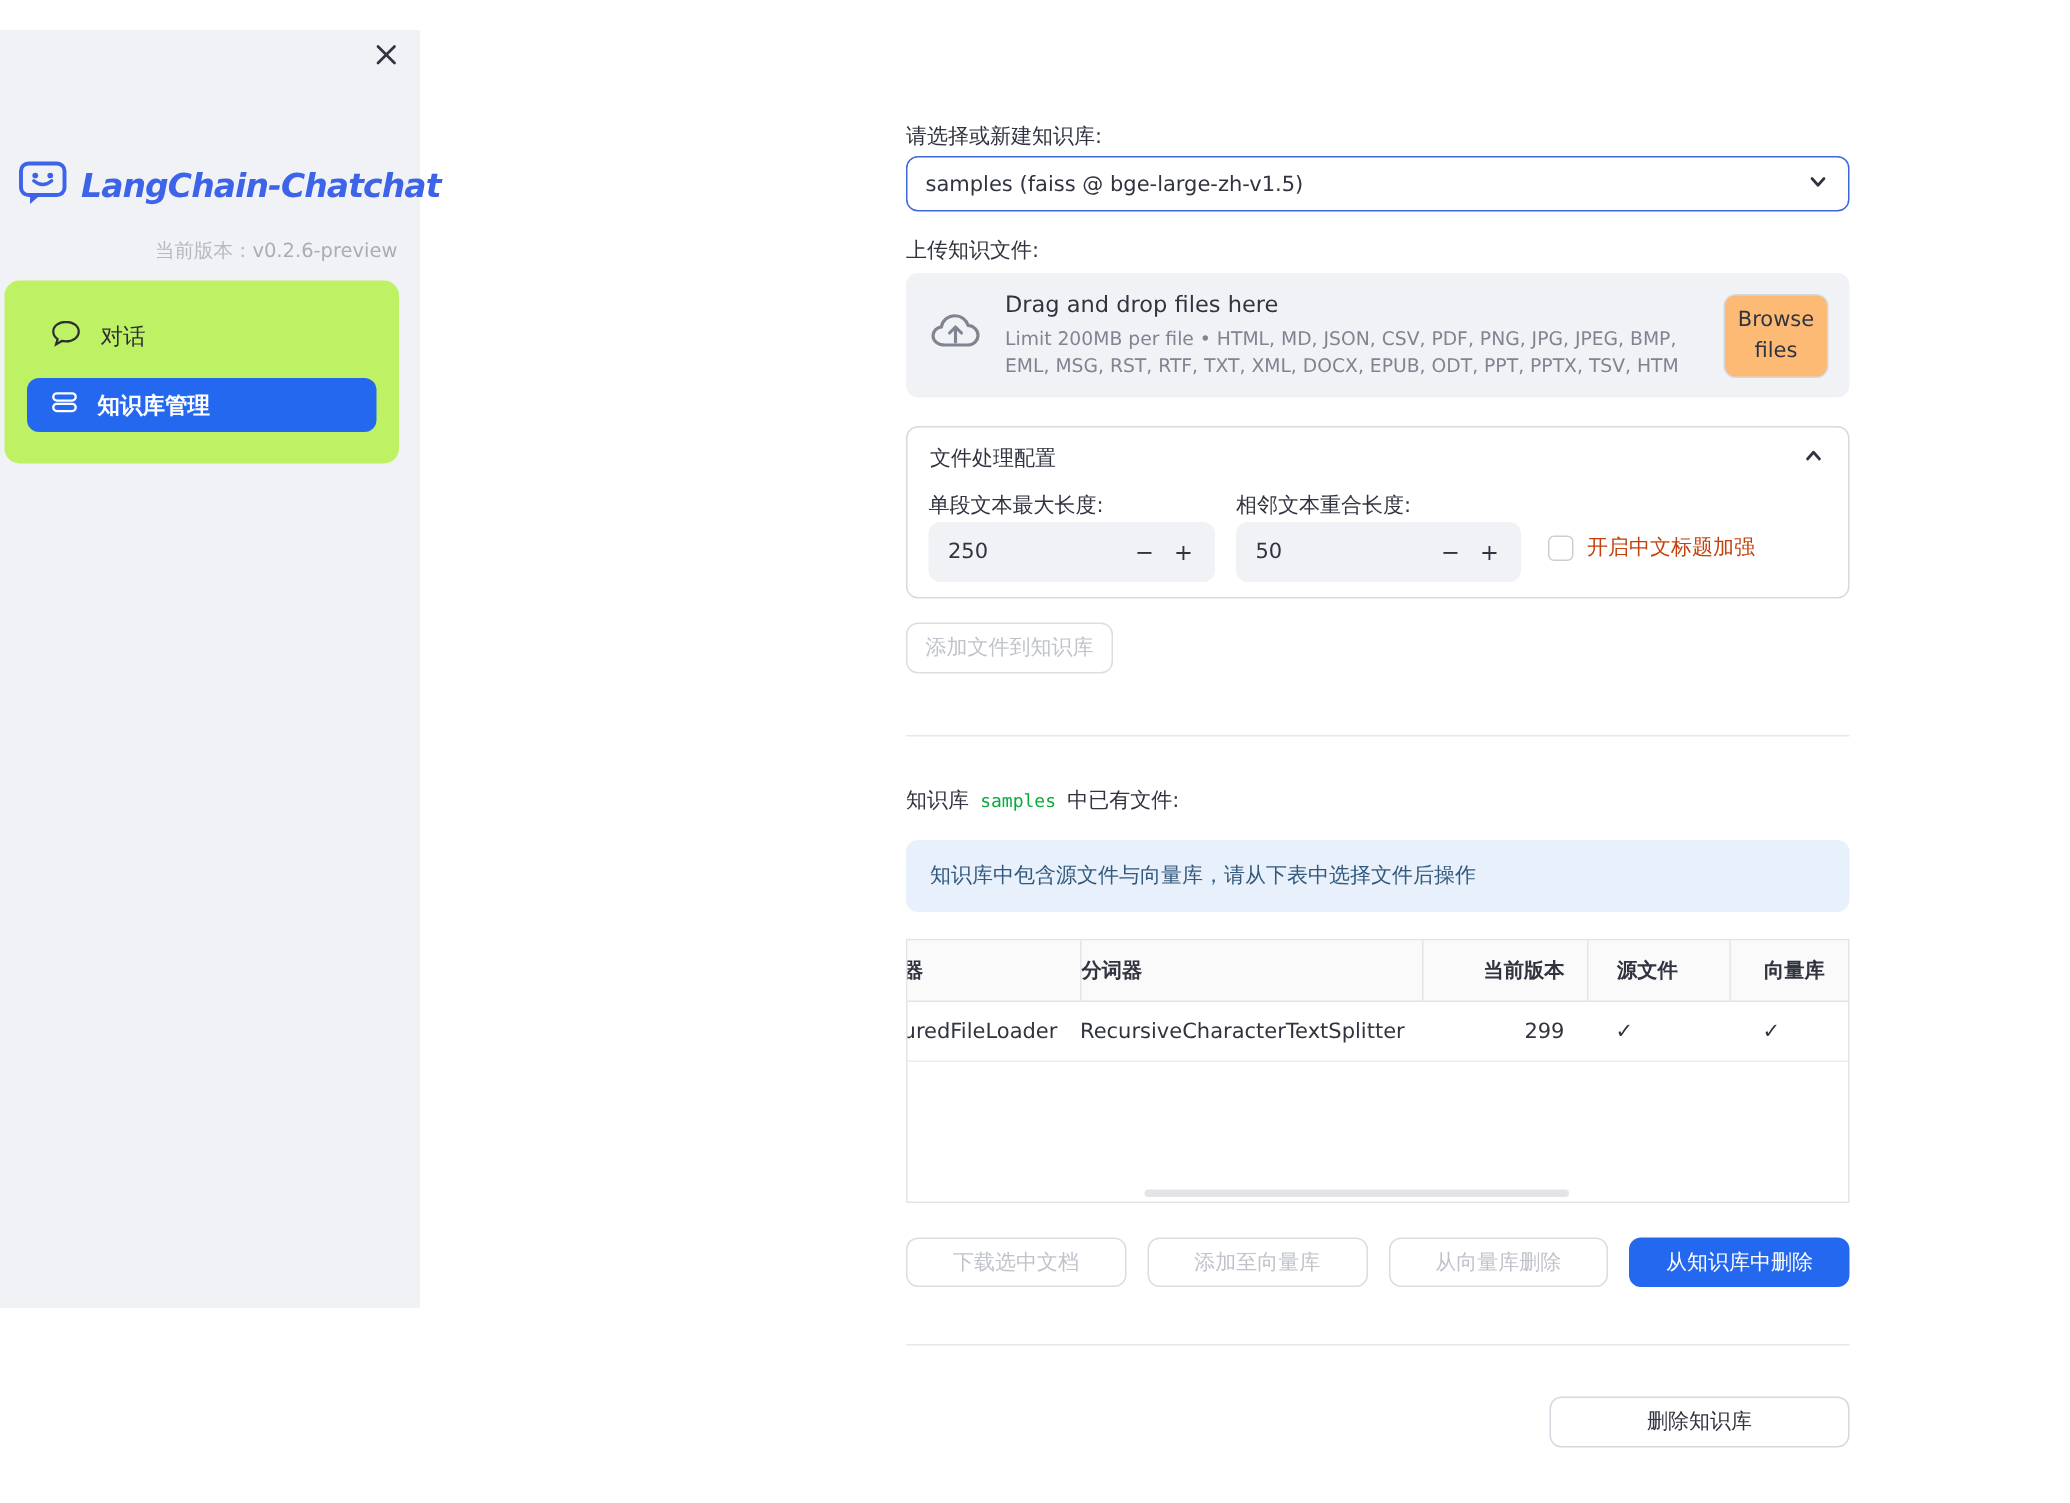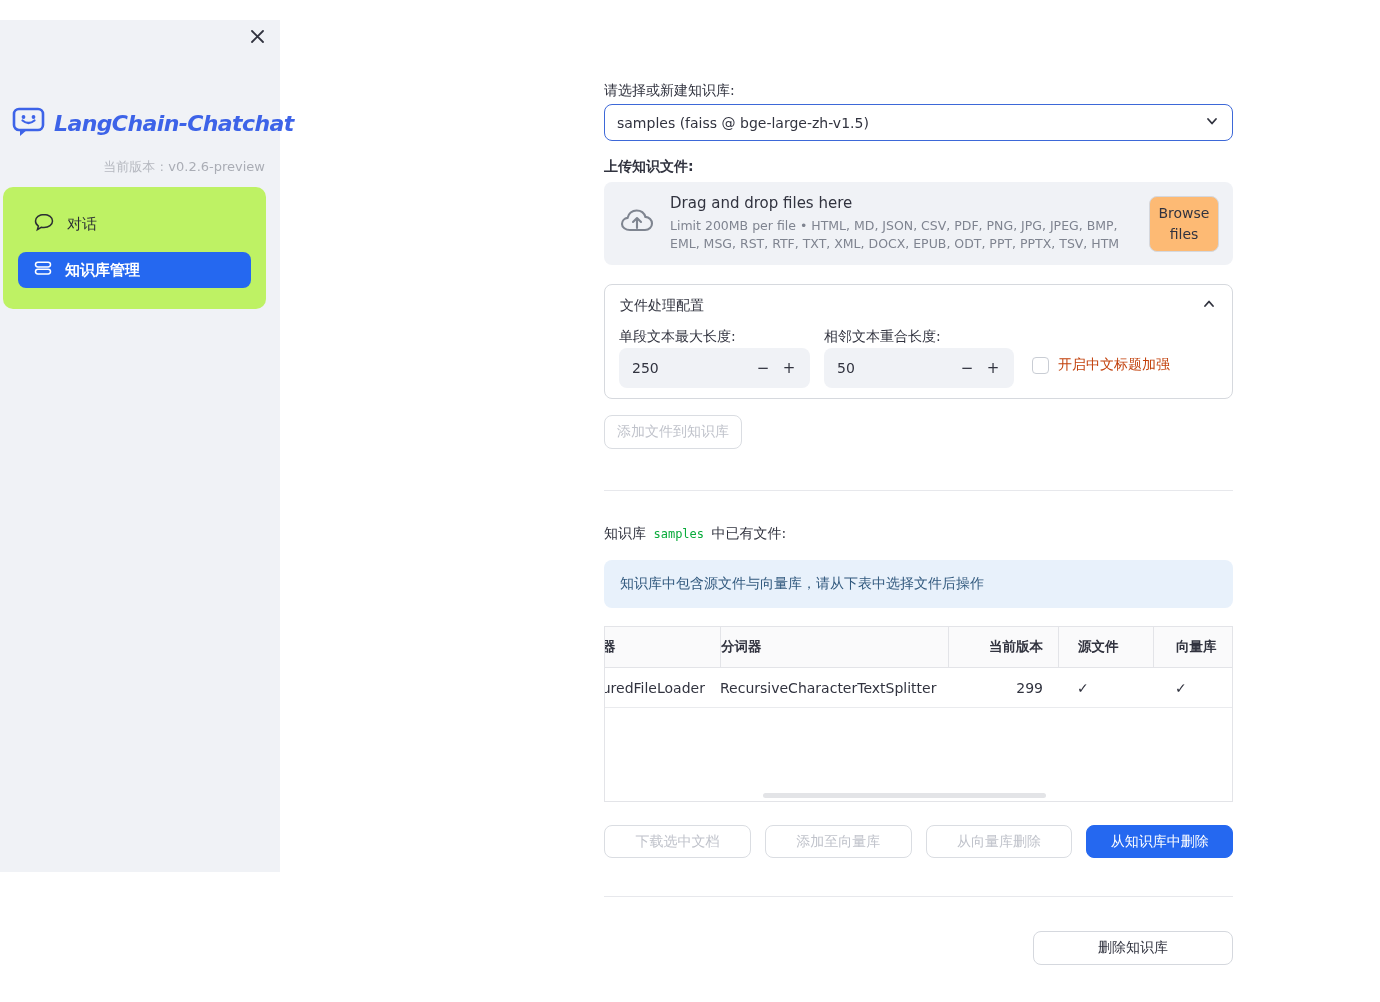--- a/index.html
+++ b/index.html
@@ -132,21 +132,21 @@
 
   <div class="kb-select">
     <span>samples (faiss @ bge-large-zh-v1.5)</span>
     <span>
       <svg width="16" height="16" viewBox="0 0 16 16">
           <polyline points="4,6 8,10.5 12,6" fill="none" stroke="#31333f" stroke-width="1.8" stroke-linecap="round" stroke-linejoin="round"></polyline>
         </svg>
     </span>
   </div>
 
-  <div class="field-label" style="top:158px;font-weight:bold;">上传知识文件:</div>
+  <div class="field-label" style="top:158px;">上传知识文件:</div>
 
   <div class="dropzone">
     <span>
       <svg width="34" height="30" viewBox="0 0 34 30">
         <path d="M10 23 C5.5 23 2 20.4 2 16.9 C2 13.8 4.4 11.3 7.6 10.9 C8.3 6.5 12.2 3.5 16.6 3.5 C20.8 3.5 24.3 6.1 25.4 9.9 C29.2 10.2 32 13.1 32 16.5 C32 19.9 29.2 23 25 23 Z" fill="none" stroke="#7f8590" stroke-width="2.1"></path>
         <path d="M17 21 L17 11.5 M13 15 L17 11 L21 15" stroke="#7f8590" stroke-width="2.1" fill="none" stroke-linecap="round" stroke-linejoin="round"></path>
       </svg>
     </span>
     <div class="dz-text">
       <div class="dz-title">Drag and drop files here</div>

